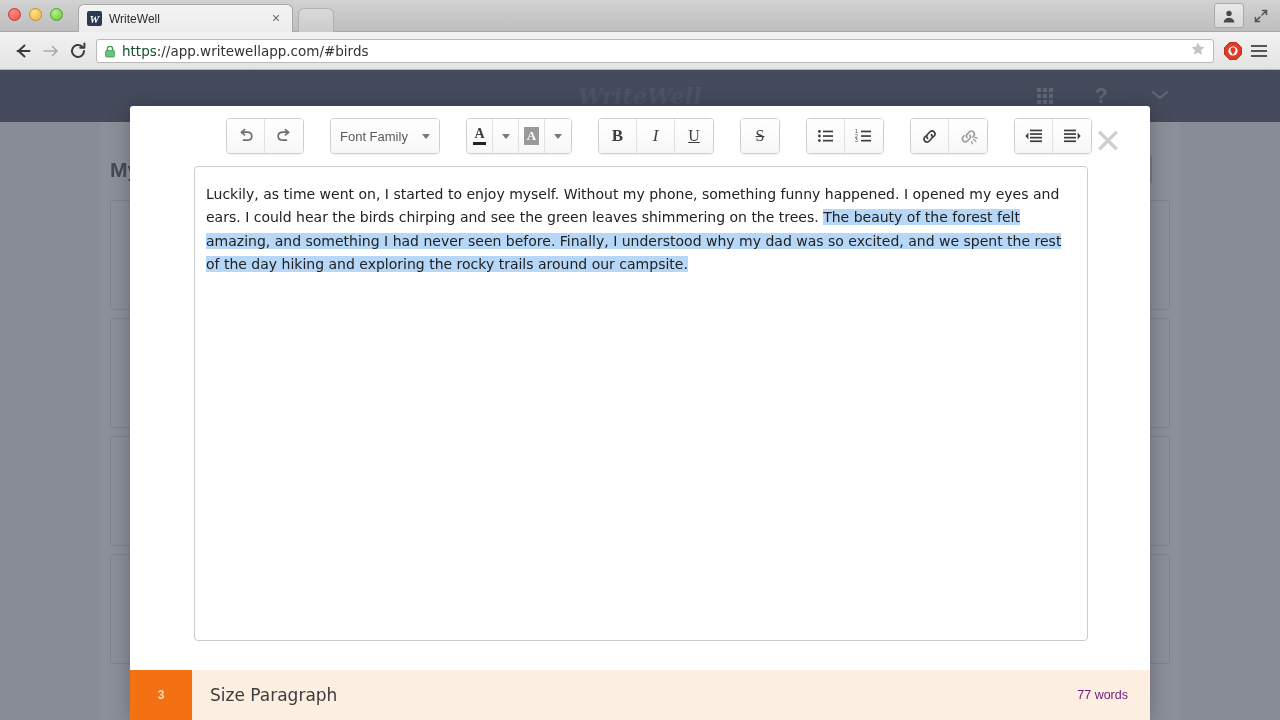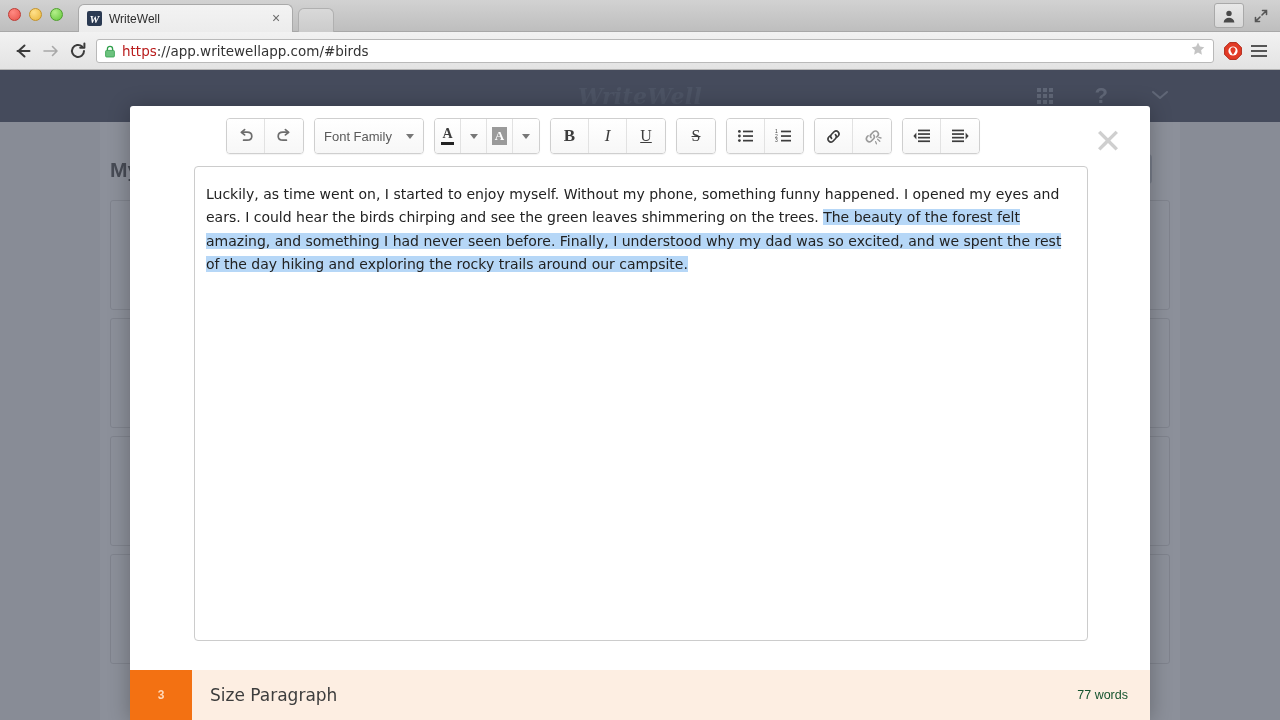--- a/index.html
+++ b/index.html
@@ -60,21 +60,21 @@
     display:flex; align-items:center; padding:0 8px;
   }
   .nav-btn { width:28px; height:28px; display:flex; align-items:center; justify-content:center; }
   .url-field {
     flex:1; height:24px; margin:0 6px 0 4px;
     background:#fff; border:1px solid #b9b9b9; border-radius:3px;
     display:flex; align-items:center; padding:0 7px;
   }
   .lock-icon { width:12px; height:13px; flex:none; margin-right:6px; }
   .url-text { font-size:13.5px; color:#333; white-space:nowrap; font-family:"DejaVu Sans", sans-serif; }
-  .url-text .scheme { color:#b91c1c; }
+  .url-text .scheme { color:#14532d; }
   .star-icon { margin-left:auto; flex:none; }
   .ext-icon { width:26px; display:flex; align-items:center; justify-content:center; flex:none; }
   .menu-icon { width:26px; display:flex; flex-direction:column; justify-content:center; align-items:center; gap:3px; flex:none; }
   .menu-icon i { display:block; width:16px; height:2px; background:#555; }
 
   
   #app-bg { position:absolute; left:0; top:70px; width:1280px; height:650px; background:#6b7285; }
   .app-header {
     position:absolute; left:0; top:0; width:1280px; height:52px;
     background:#444b5c; display:flex; align-items:center;
@@ -113,21 +113,21 @@
   
   #veil { position:absolute; left:0; top:70px; width:1280px; height:650px; background:rgba(70,76,92,0.62); }
 
   
   #modal {
     position:absolute; left:130px; top:106px; width:1020px; height:614px;
     background:#fff; border-radius:3px 3px 0 0;
     box-shadow:0 2px 22px rgba(0,0,0,.28);
   }
 
-  .toolbar { position:absolute; left:96px; top:12px; display:flex; align-items:center; gap:10px; }
+  .toolbar { position:absolute; left:96px; top:12px; display:flex; align-items:center; gap:26px; }
   .tgroup {
     display:flex; align-items:stretch; height:36px;
     border:1px solid #cfcfcf; border-radius:4px; overflow:hidden;
     background:linear-gradient(to bottom,#ffffff,#f6f6f6);
     box-shadow:0 1px 1px rgba(0,0,0,.05);
   }
   .tbtn {
     min-width:38px; display:flex; align-items:center; justify-content:center;
     border-right:1px solid #e2e2e2; color:#3d3d3d; font-size:16px;
     background:linear-gradient(to bottom,#ffffff,#f7f7f7);
@@ -165,21 +165,21 @@
   .modal-footer {
     position:absolute; left:0; bottom:0; width:1020px; height:50px;
     background:#fdeee2; display:flex; align-items:center;
   }
   .step-badge {
     width:62px; height:50px; background:#f37112; color:#ffd9b8;
     display:flex; align-items:center; justify-content:center;
     font-size:12px; font-weight:bold;
   }
   .step-label { margin-left:18px; font-size:17px; color:#3d3d3d; font-family:"DejaVu Sans", sans-serif; }
-  .word-count { margin-left:auto; margin-right:22px; font-size:12.5px; color:#14532d; }
+  .word-count { margin-left:auto; margin-right:22px; font-size:12.5px; color:#701a75; }
 </style>
 </head>
 <body>
 
 <div id="browser-chrome">
 
   <div class="tabstrip">
     <div class="traffic">
       <span class="light red"></span>
       <span class="light yellow"></span>

